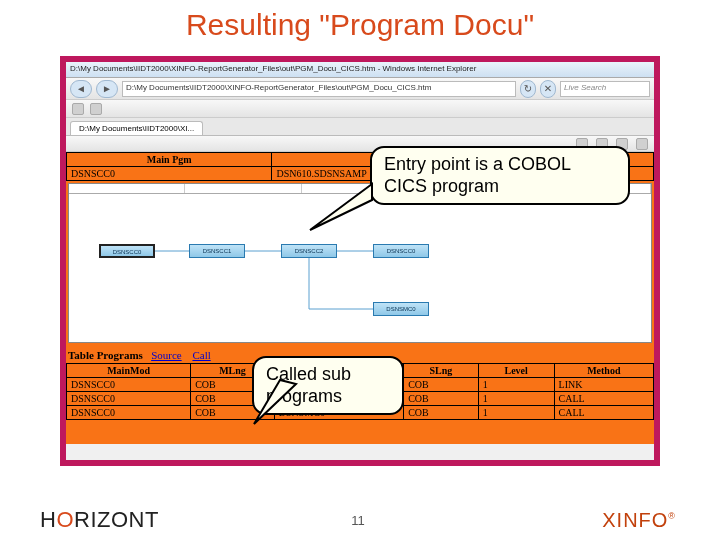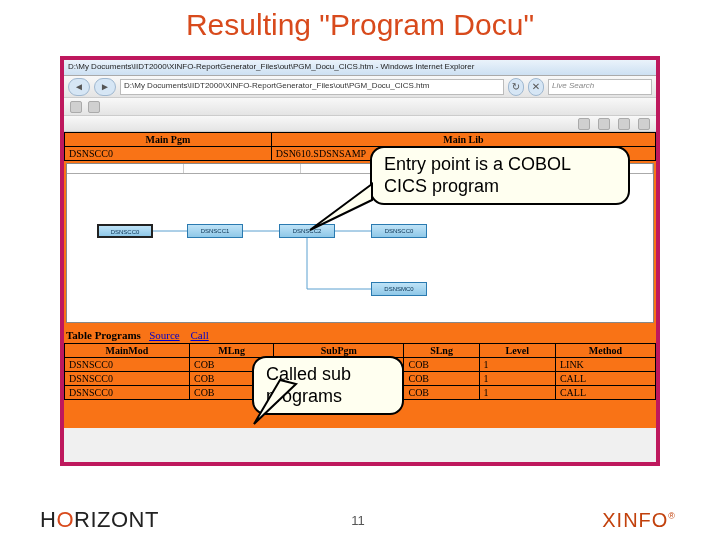--- a/index.html
+++ b/index.html
@@ -1,23 +1,23 @@
 <!DOCTYPE html>
 <html><head>
 <meta charset="utf-8">
 <style>
   * { margin: 0; padding: 0; box-sizing: border-box; }
   body { width: 720px; height: 540px; font-family: "Segoe UI", Tahoma, sans-serif; background: #fff; position: relative; overflow: hidden; }
   .slide-title { font-family: Arial, sans-serif; font-size: 30px; color: #d84a1c; text-align: center; padding: 8px 0 6px; font-weight: 400; }
-  .browser { position: absolute; left: 60px; top: 56px; width: 600px; height: 410px; border: 4px solid #be185d; background: #f0f0f0; }
+  .browser { position: absolute; left: 60px; top: 56px; width: 600px; height: 410px; border: 6px solid #be185d; background: #f0f0f0; }
   .br-title { background: linear-gradient(#eaf3fb,#cde0f2); height: 16px; font-size: 8px; padding: 2px 4px; color: #222; border-bottom: 1px solid #aaa; white-space: nowrap; overflow: hidden; }
   .br-toolbar { height: 22px; background: linear-gradient(#f8f8f8,#e4e4e4); border-bottom: 1px solid #ccc; display: flex; align-items: center; padding: 0 4px; gap: 4px; }
   .nav-btn { width: 22px; height: 18px; border-radius: 9px; background: #d6e6f5; border: 1px solid #a0b8d0; font-size: 10px; text-align: center; line-height: 16px; color: #555; }
   .addrbar { flex: 1; height: 16px; background: #fff; border: 1px solid #bbb; font-size: 8px; padding: 1px 3px; color: #333; overflow: hidden; white-space: nowrap; }
-  .search { width: 104px; height: 16px; background: #fff; border: 1px solid #bbb; font-size: 8px; padding: 1px 3px; color: #888; font-style: italic; }
+  .search { width: 90px; height: 16px; background: #fff; border: 1px solid #bbb; font-size: 8px; padding: 1px 3px; color: #888; font-style: italic; }
   .icnrow { height: 18px; background: linear-gradient(#f8f8f8,#e4e4e4); border-bottom: 1px solid #ccc; display: flex; align-items: center; padding: 0 6px; gap: 6px; font-size: 9px; color: #444; }
   .tabrow { height: 18px; background: #e8e8e8; border-bottom: 1px solid #bbb; display: flex; align-items: flex-end; padding: 0 4px; }
   .tab { font-size: 8px; padding: 2px 8px; background: #fff; border: 1px solid #bbb; border-bottom: none; border-radius: 3px 3px 0 0; max-width: 180px; overflow: hidden; white-space: nowrap; }
   .ribbon { height: 16px; background: linear-gradient(#f8f8f8,#e4e4e4); border-bottom: 1px solid #ccc; display: flex; align-items: center; justify-content: flex-end; padding: 0 6px; gap: 8px; font-size: 9px; color: #555; }
   .page { background: #f97316; height: calc(100% - 106px); overflow: hidden; position: relative; }
   table.doc { border-collapse: collapse; width: 100%; font-size: 10px; font-family: "Times New Roman", serif; }
   table.doc th, table.doc td { border: 1px solid #000; padding: 1px 4px; text-align: left; font-weight: normal; }
   table.doc th { font-weight: bold; text-align: center; }
   .section-hdr { font-size: 11px; font-family: "Times New Roman", serif; padding: 4px 2px 2px; color: #000; }
   .section-hdr span { color: #0000cc; text-decoration: underline; cursor: pointer; margin-right: 8px; }
@@ -53,20 +53,23 @@
     <div class="nav-btn" style="width:16px">✕</div>
     <div class="search">Live Search</div>
   </div>
 
   <div class="icnrow">
     <span class="mini-icn"></span>
     <span class="mini-icn"></span>
     <span style="flex:1"></span>
   </div>
 
+  <div class="tabrow">
+    <div class="tab">D:\My Documents\IIDT2000\XI...</div>
+  </div>
 
   <div class="ribbon">
     <span class="mini-icn"></span>
     <span class="mini-icn"></span>
     <span class="mini-icn"></span>
     <span class="mini-icn"></span>
   </div>
 
   <div class="page">
     <table class="doc">

